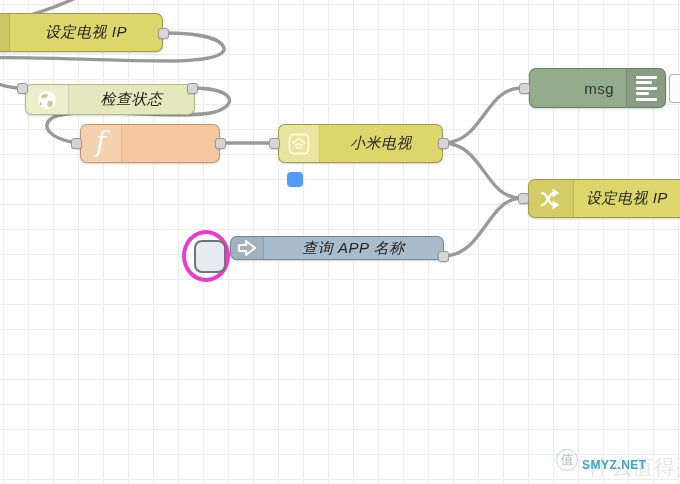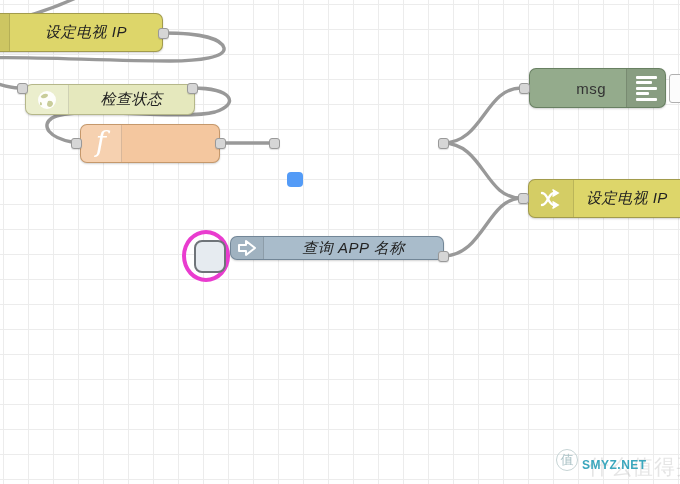--- a/index.html
+++ b/index.html
@@ -32,21 +32,21 @@
     border-radius:6px 0 0 6px;
   }
   .icon-sec.right{border-right:none;border-left:1px solid rgba(0,0,0,.12);border-radius:0 6px 6px 0;}
   .nlabel{
     flex:1;display:flex;align-items:center;justify-content:center;
     font-size:15px;font-style:italic;color:#222;letter-spacing:.5px;
     white-space:nowrap;overflow:hidden;
   }
   .nlabel.upright{font-style:normal;color:#333;}
   .nlabel.left{justify-content:flex-start;padding-left:12px;}
-  .nlabel.rightpad{justify-content:flex-end;padding-right:20px;}
+  .nlabel.rightpad{justify-content:flex-end;padding-right:12px;}
 
   .port{
     position:absolute;width:11px;height:11px;box-sizing:border-box;
     background:#d6d6d6;border:1.5px solid #999;border-radius:3px;
     box-shadow:0 1px 1px rgba(0,0,0,.12);
   }
 
   
   #node-set-left {left:-32px;top:13px;width:195px;height:39px;background:#ddd66a;}
   #node-set-left .icon-sec{background:rgba(0,0,0,.07);}
@@ -137,20 +137,31 @@
     </div>
     <div class="nlabel">检查状态</div>
   </div>
 
   <div class="node" id="node-func">
     <div class="icon-sec">
       <span class="fglyph">f</span>
     </div>
   </div>
 
+  <div class="node" id="node-xiaomi">
+    <div class="icon-sec">
+      <svg width="24" height="24" viewBox="0 0 24 24" fill="none" stroke="#fbf8e0" stroke-width="1.8" stroke-linecap="round" stroke-linejoin="round">
+        <rect x="2.5" y="2.5" width="19" height="19" rx="4"></rect>
+        <path d="M6,11 L12,6.5 L18,11"></path>
+        <path d="M8.5,13.5 q3.5,-2.5 7,0"></path>
+        <path d="M10,16 q2,-1.4 4,0"></path>
+      </svg>
+    </div>
+    <div class="nlabel">小米电视</div>
+  </div>
   <div id="status-square"></div>
 
   <div class="node" id="node-msg">
     <div class="nlabel upright rightpad">msg</div>
     <div class="icon-sec right">
       <div class="dbg-lines">
           <span></span>
           <span></span>
           <span></span>
           <span></span>

